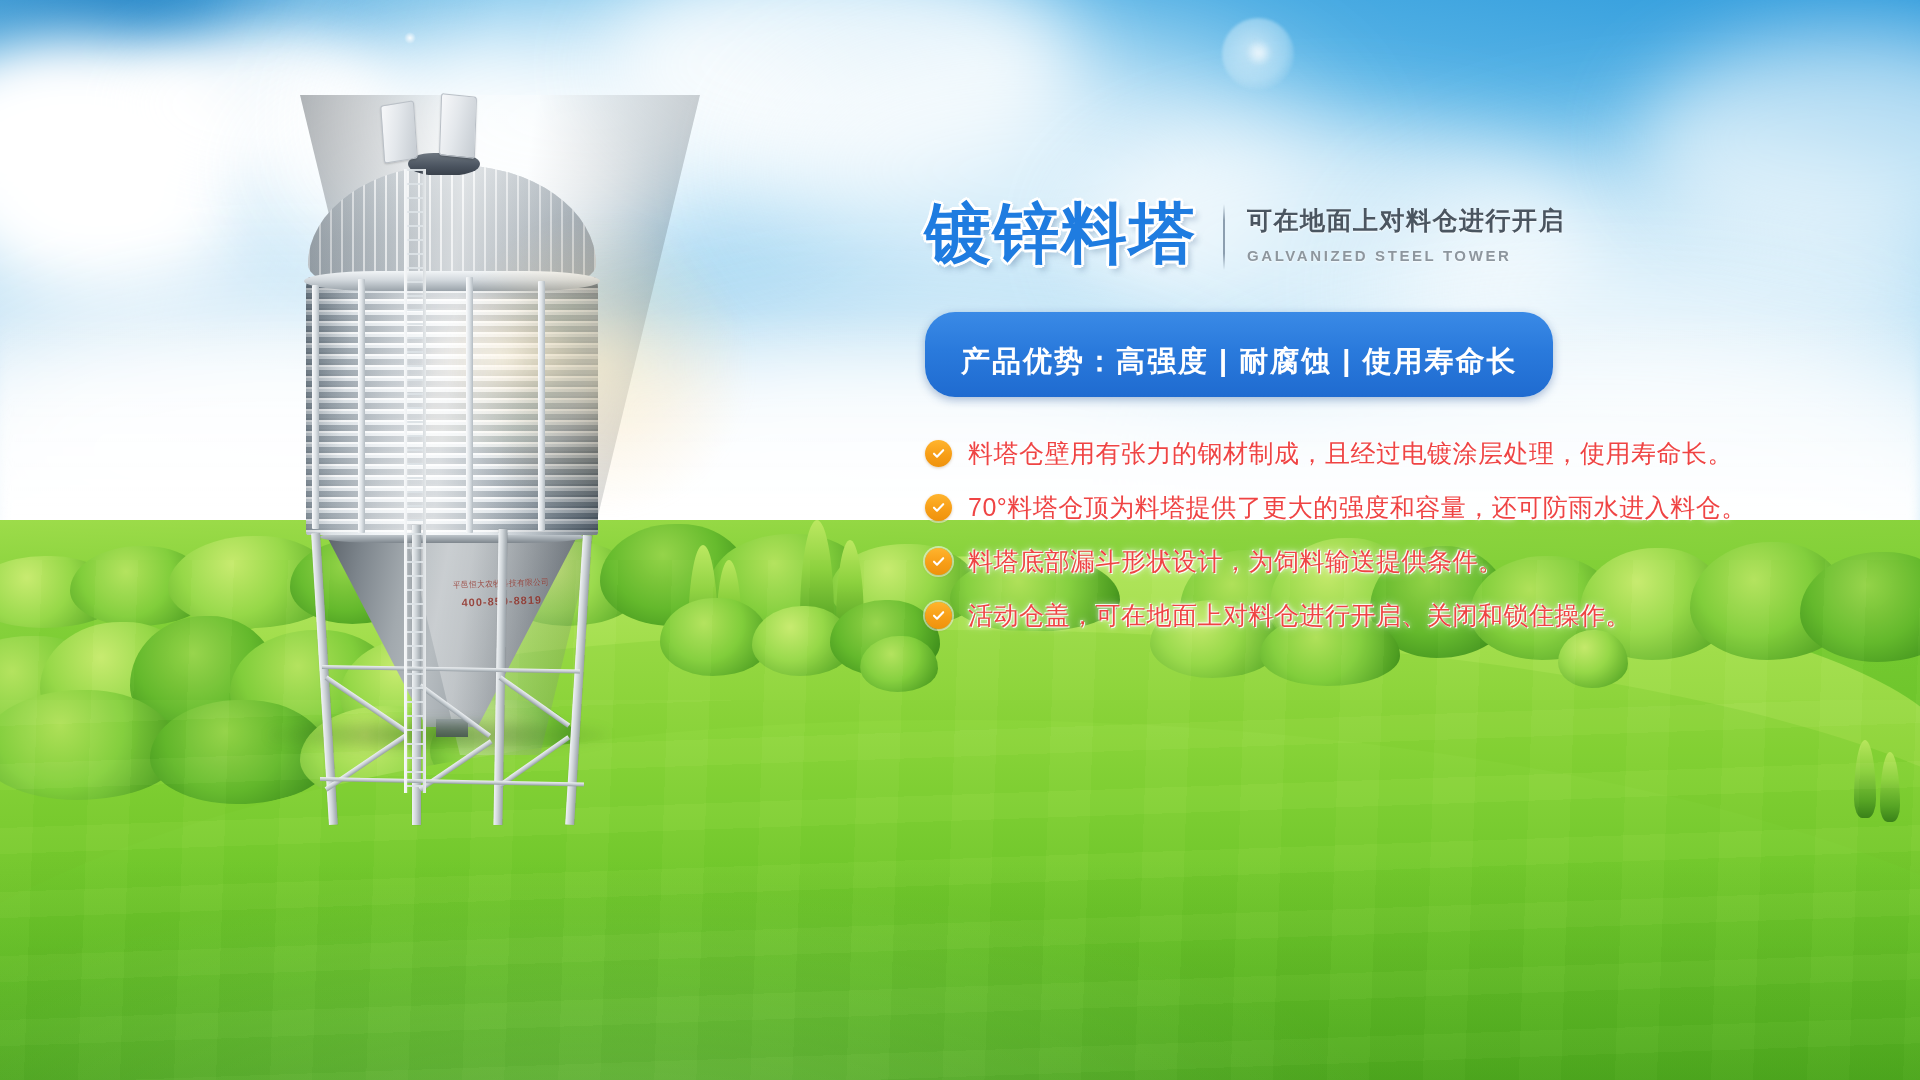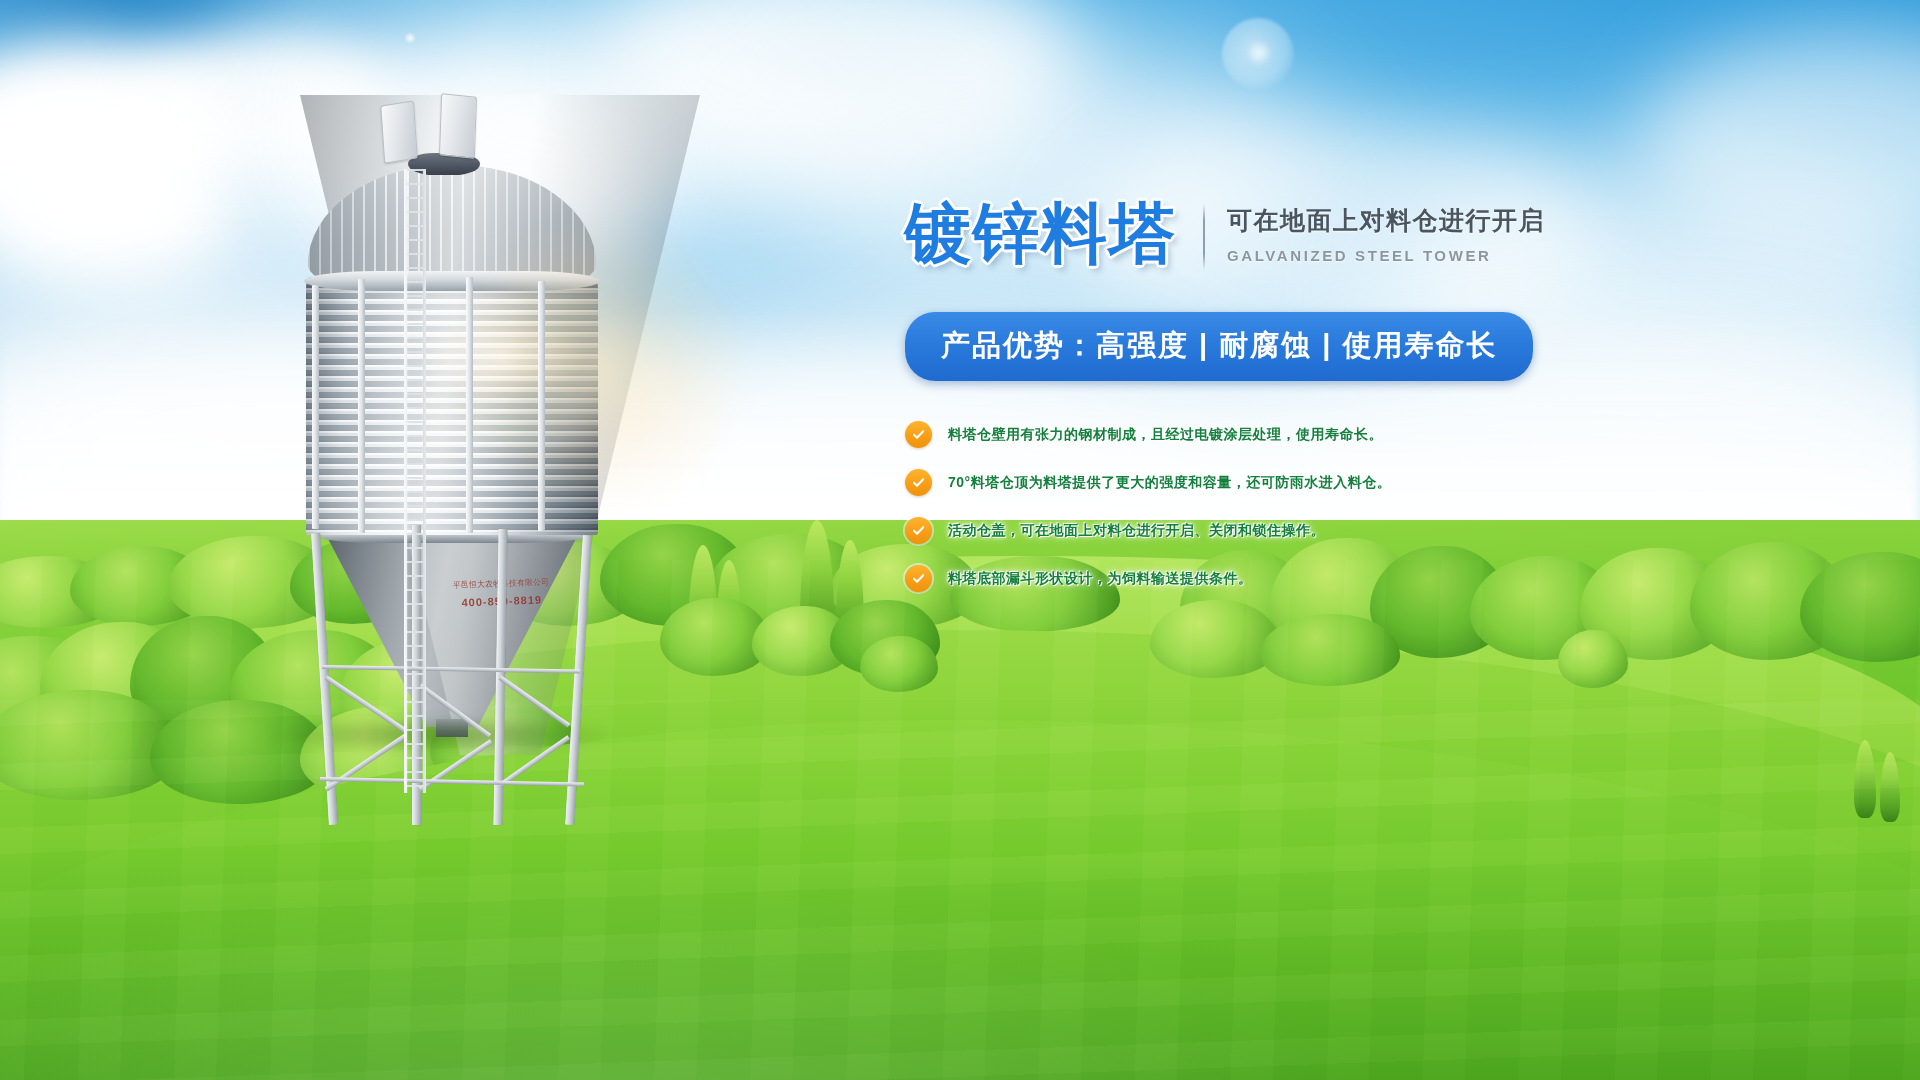--- a/index.html
+++ b/index.html
@@ -241,21 +241,21 @@
     background:linear-gradient(180deg,#eef1f3 0%, #c4cbd0 55%, #959da3 100%);
     transform-origin:left center;
   }
   .shadow-ground {
     position:absolute; left:268px; top:718px; width:340px; height:34px;
     background:radial-gradient(ellipse at center, rgba(40,80,20,.40) 0%, rgba(50,95,25,.18) 48%, rgba(0,0,0,0) 78%);
     filter:blur(5px); z-index:7;
   }
 
   
-  .panel { position:absolute; left:905px; top:200px; width:680px; z-index:40; }
+  .panel { position:absolute; left:925px; top:200px; width:680px; z-index:40; }
 
   .title-row { display:flex; align-items:flex-start; }
   .big-title {
     font-size:66px; font-weight:bold; letter-spacing:2px; line-height:1;
     color:#1f7ce0;
     text-shadow:
       3px 0 0 #fff, -3px 0 0 #fff, 0 3px 0 #fff, 0 -3px 0 #fff,
       2px 2px 0 #fff, -2px 2px 0 #fff, 2px -2px 0 #fff, -2px -2px 0 #fff,
       4px 5px 6px rgba(30,70,120,.30);
     white-space:nowrap;
@@ -272,38 +272,38 @@
   .company-en {
     margin-top:10px; font-size:15px; font-weight:bold; color:#8d969e;
     letter-spacing:2.6px; white-space:nowrap;
     text-shadow:0 1px 2px rgba(255,255,255,.8);
   }
 
   .adv-pill {
     margin-top:42px; display:inline-block;
     background:linear-gradient(180deg,#3a8ae6 0%, #2a7adc 45%, #1f6bd0 100%);
     color:#ffffff; font-size:29px; font-weight:bold; letter-spacing:2px;
-    padding:14px 36px 15px 36px; border-radius:30px;
+    padding:30px 36px 15px 36px; border-radius:30px;
     box-shadow:0 3px 10px rgba(20,70,140,.35);
     white-space:nowrap;
   }
 
   .bullets { margin-top:40px; }
   .bullet { display:flex; align-items:center; margin-bottom:21px; }
   .chk {
     flex:0 0 auto; width:27px; height:27px; border-radius:50%;
     background:linear-gradient(180deg,#ffb42e 0%, #f79e17 55%, #ef920c 100%);
     box-shadow:0 1px 3px rgba(120,70,0,.28), 0 0 0 2px rgba(255,255,255,.55);
     display:flex; align-items:center; justify-content:center;
     margin-right:16px;
   }
   .chk svg { display:block; }
   .bullet-text {
-    font-size:14px; color:#15803d; letter-spacing:.5px; white-space:nowrap;
-    font-weight:700;
+    font-size:25px; color:#ef4444; letter-spacing:.5px; white-space:nowrap;
+    font-weight:400;
     text-shadow:0 0 4px rgba(255,255,255,.95), 0 0 8px rgba(255,255,255,.85), 1px 1px 0 rgba(255,255,255,.9), -1px -1px 0 rgba(255,255,255,.9);
   }
 </style>
 </head>
 <body>
 
 <div id="stage">
 
   <div class="sky">
     <div class="sky-deep"></div>
@@ -480,29 +480,29 @@
         </span>
         <span class="bullet-text">70°料塔仓顶为料塔提供了更大的强度和容量，还可防雨水进入料仓。</span>
       </div>
 
       <div class="bullet">
         <span class="chk">
           <svg width="15" height="15" viewBox="0 0 15 15">
               <path d="M3 7.7 L6 10.7 L12.2 4.2" fill="none" stroke="#ffffff" stroke-width="2.1" stroke-linecap="round" stroke-linejoin="round"></path>
             </svg>
         </span>
-        <span class="bullet-text">活动仓盖，可在地面上对料仓进行开启、关闭和锁住操作。</span>
+        <span class="bullet-text">料塔底部漏斗形状设计，为饲料输送提供条件。</span>
       </div>
 
       <div class="bullet">
         <span class="chk">
           <svg width="15" height="15" viewBox="0 0 15 15">
               <path d="M3 7.7 L6 10.7 L12.2 4.2" fill="none" stroke="#ffffff" stroke-width="2.1" stroke-linecap="round" stroke-linejoin="round"></path>
             </svg>
         </span>
-        <span class="bullet-text">料塔底部漏斗形状设计，为饲料输送提供条件。</span>
+        <span class="bullet-text">活动仓盖，可在地面上对料仓进行开启、关闭和锁住操作。</span>
       </div>
 
 
     </div>
   </div>
 
 </div>
 
 </body></html>

